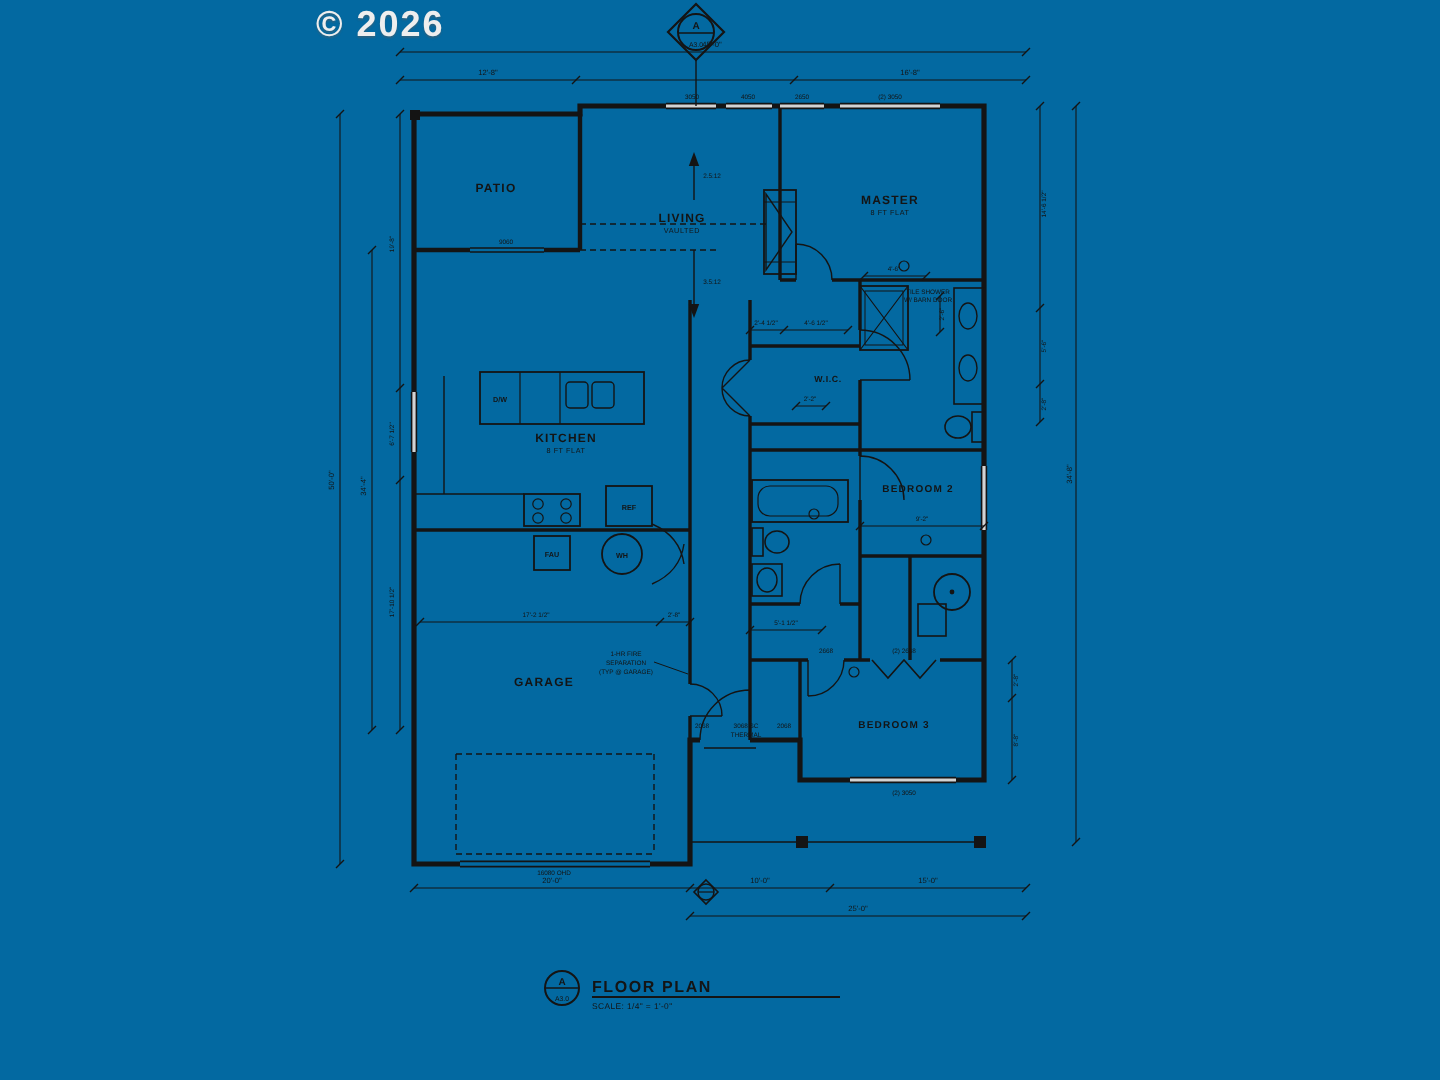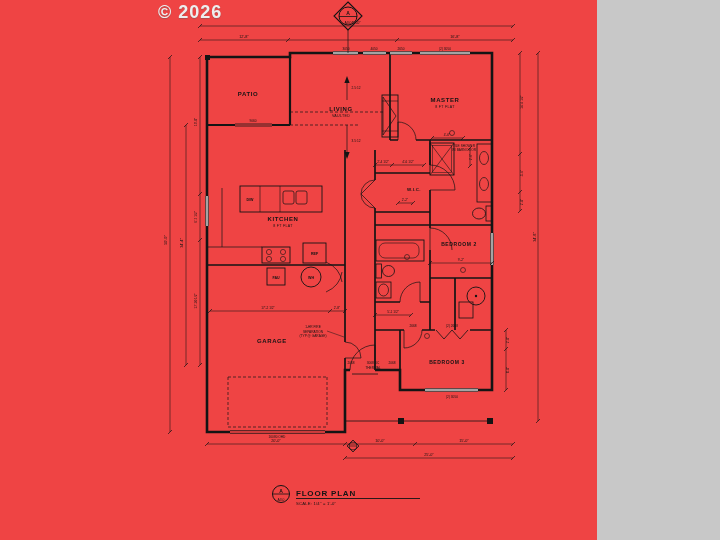--- a/index.html
+++ b/index.html
@@ -1,16 +1,16 @@
 <!DOCTYPE html>
 <html><head>
 <meta charset="utf-8">
 <style>
   html,body{margin:0;padding:0;background:#c8c8c8;}
-  #sheet{position:relative;width:597px;height:540px;background:#ef4444;overflow:hidden;
+  #sheet{position:relative;width:720px;height:540px;background:#0369a1;overflow:hidden;
          font-family:"Liberation Sans", sans-serif;}
   #watermark{position:absolute;left:158px;top:2px;font-size:18px;font-weight:bold;
              color:#eeeeee;text-shadow:0 1px 1px rgba(90,90,90,.45);letter-spacing:1px;}
   svg{position:absolute;left:0;top:0;}
   svg text{fill:#141414;}
   .rm{font-size:6px;letter-spacing:.6px;font-weight:bold;text-anchor:middle;}
   .rs{font-size:3.6px;letter-spacing:.3px;text-anchor:middle;}
   .dm{font-size:3.8px;text-anchor:middle;}
   .dmt{font-size:3.2px;text-anchor:middle;}
   .fx{font-size:3.6px;text-anchor:middle;font-weight:bold;}

